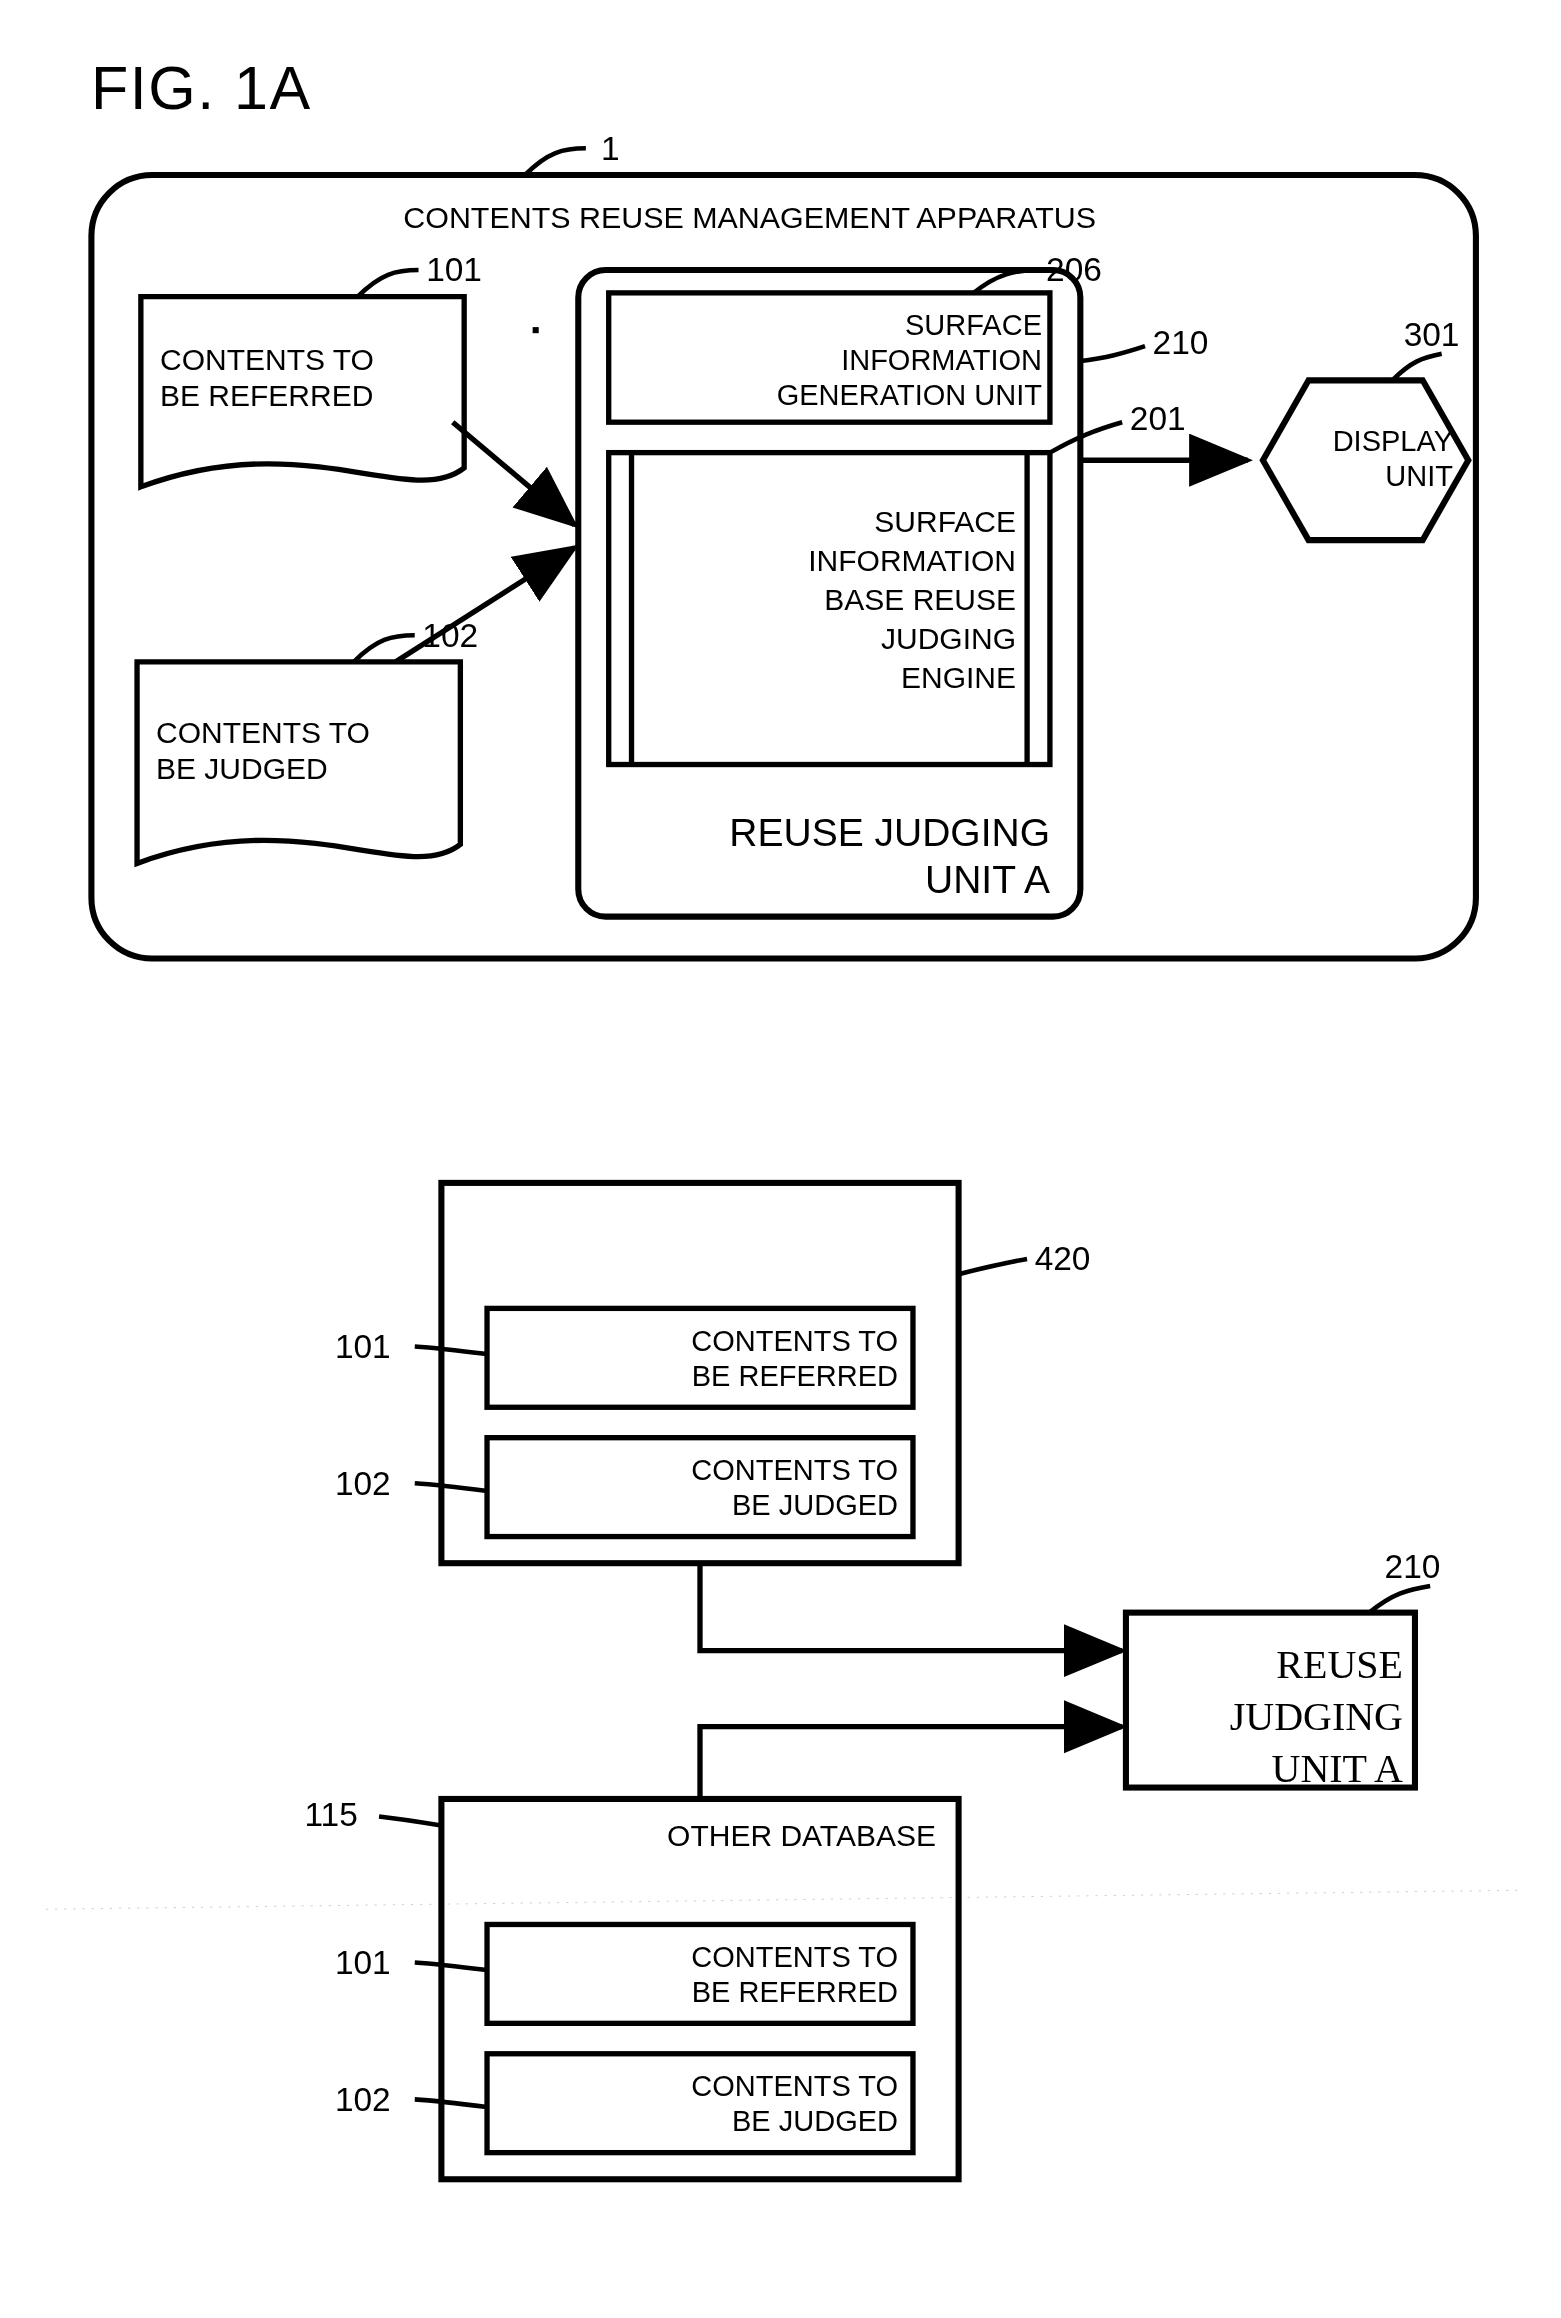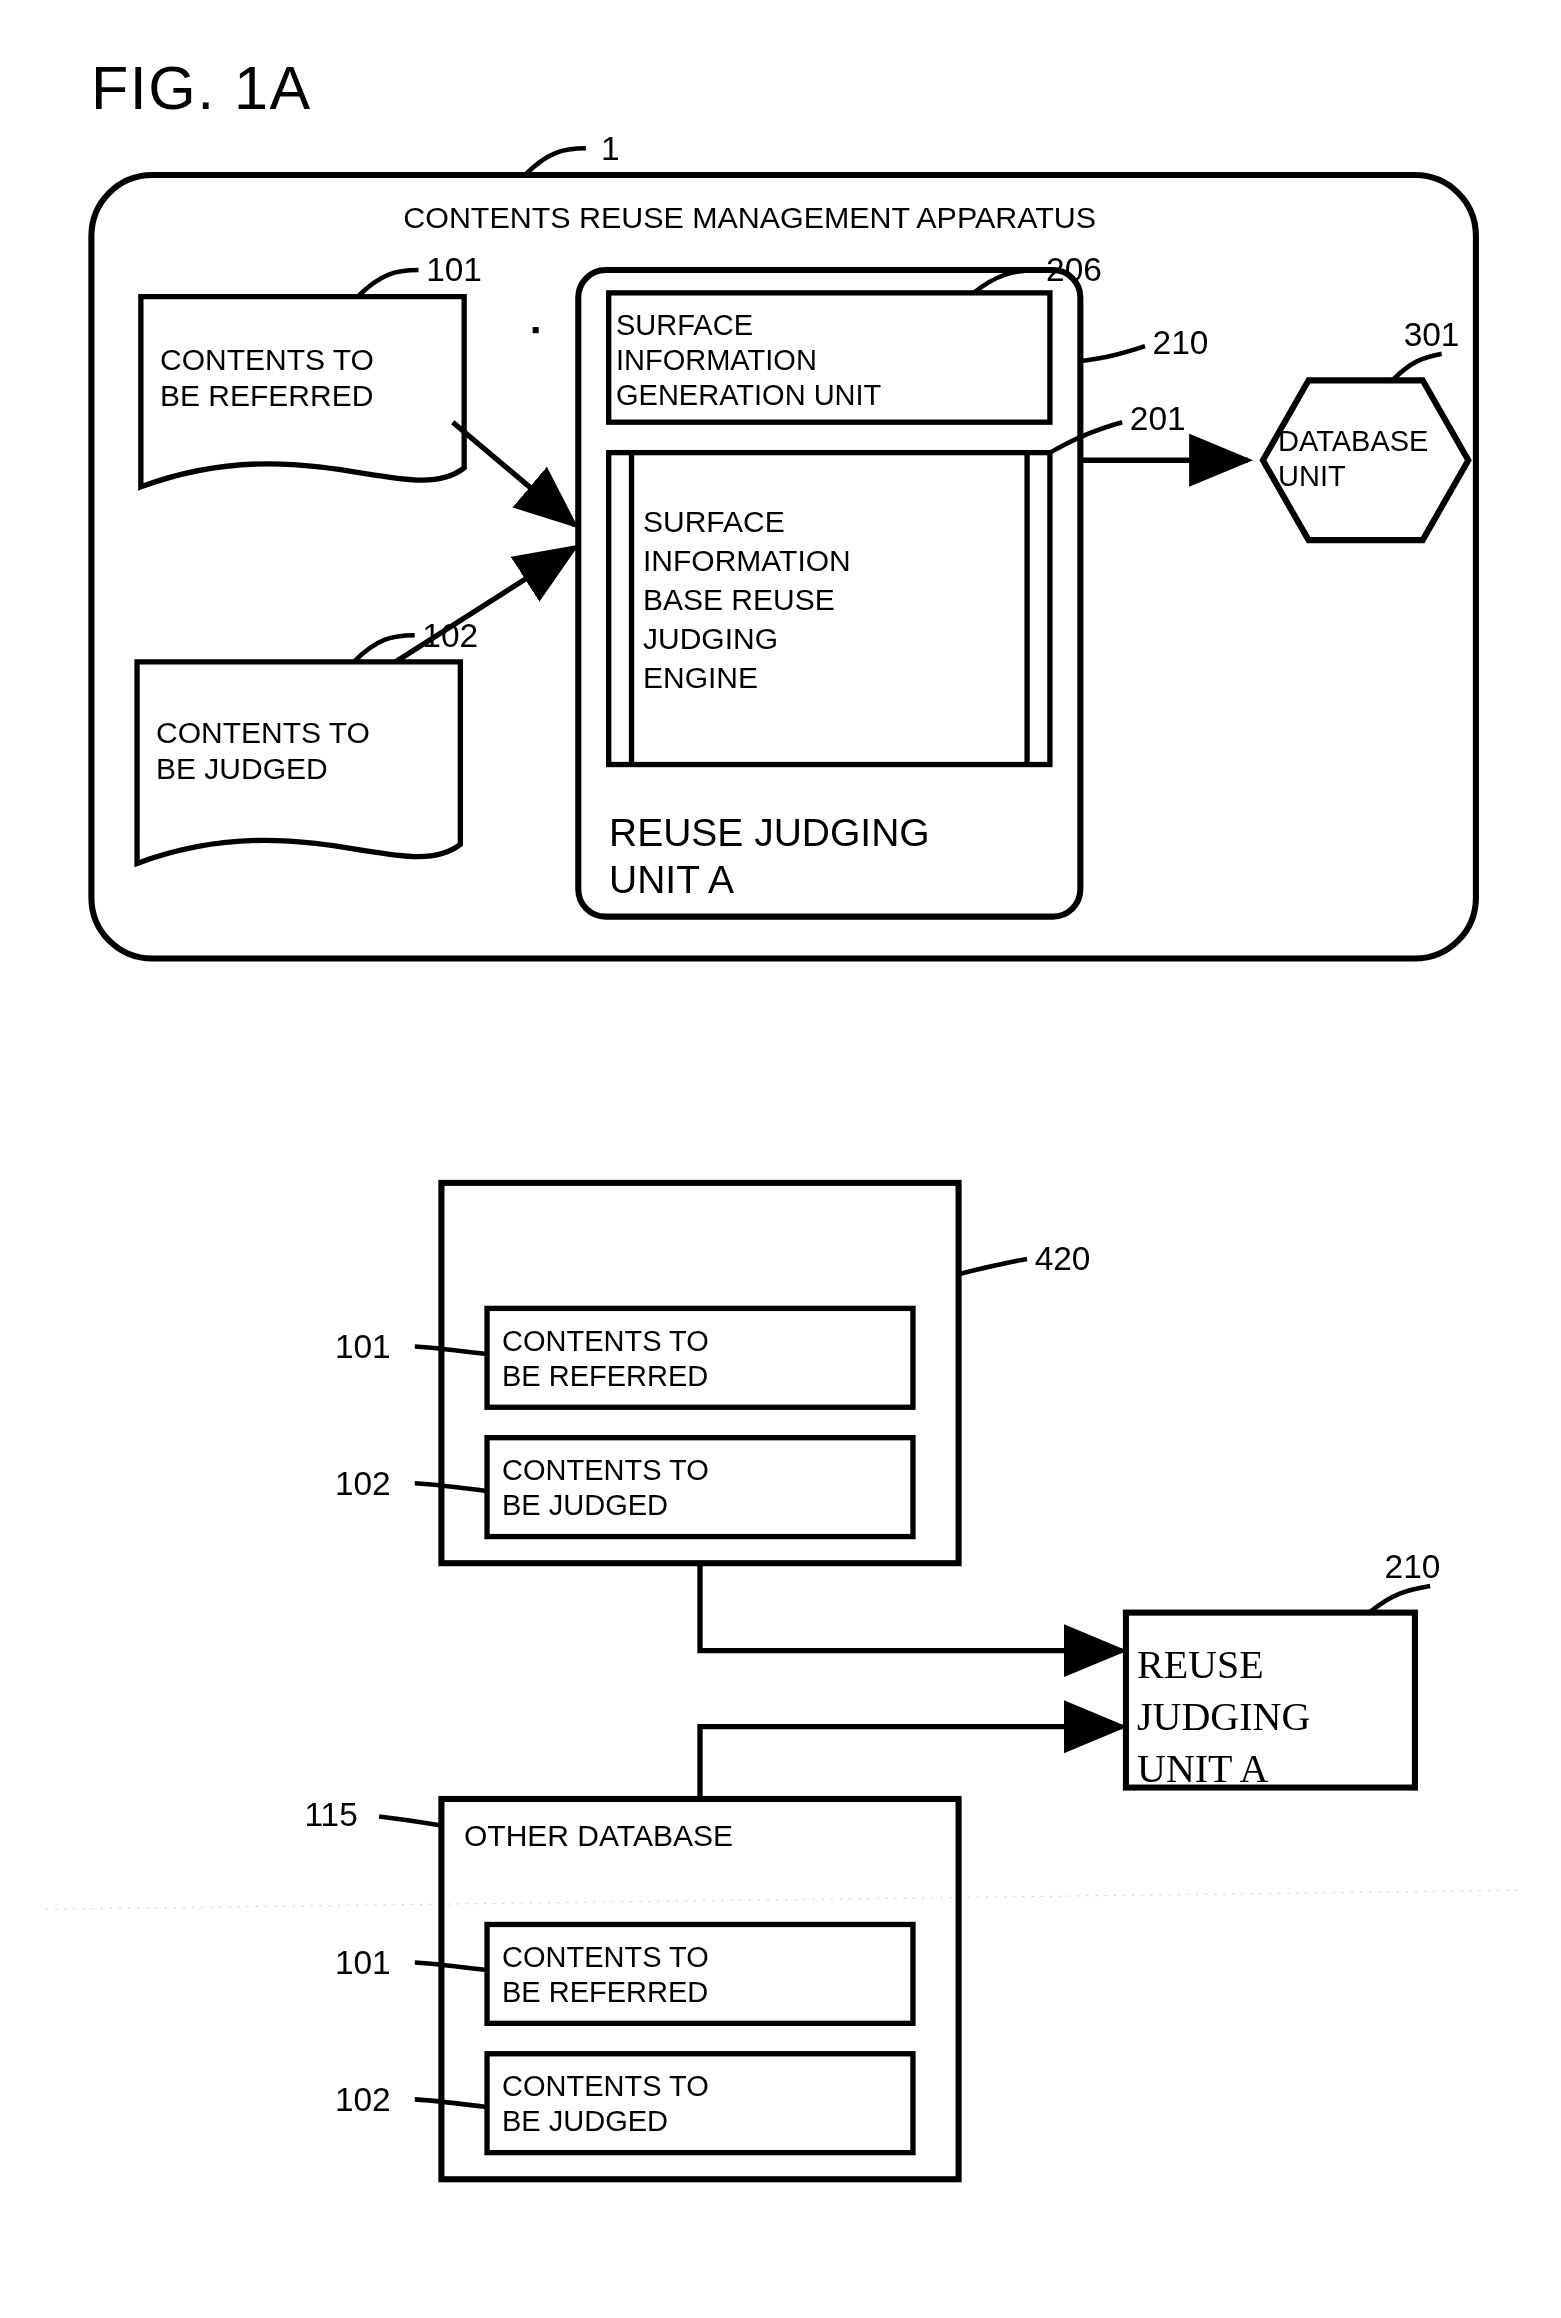--- a/index.html
+++ b/index.html
@@ -15,21 +15,21 @@
     background: #fff;
   }
   .fig-title {
     position: absolute;
     font-size: 61px;
     font-weight: 400;
     letter-spacing: 1.5px;
   }
   .abs { position: absolute; }
   .txt {
-    text-align: left;
+    text-align: right;
     font-size: 27px;
     line-height: 1.2;
     white-space: pre-line;
   }
   svg { position: absolute; left:0; top:0; overflow: visible; }
 </style>
 </head>
 <body>
 
 <div class="page">
@@ -96,21 +96,21 @@
   <div class="abs txt" style="left:616px; top:308px; width:426px; font-size:29px;">SURFACE
 INFORMATION
 GENERATION UNIT</div>
   <div class="abs txt" style="left:643px; top:502px; width:373px; font-size:30px; line-height:1.3;">SURFACE
 INFORMATION
 BASE REUSE
 JUDGING
 ENGINE</div>
   <div class="abs txt" style="left:609px; top:810px; width:441px; font-size:39px;">REUSE JUDGING
 UNIT A</div>
-  <div class="abs txt" style="left:1278px; top:424px; width:175px; font-size:29px;">DATABASE
+  <div class="abs txt" style="left:1278px; top:424px; width:175px; font-size:29px;">DISPLAY
 UNIT</div>
 
 
   <svg width="1562" height="1293" style="top:1065px;" viewBox="0 0 2053 1700">
     <defs>
       <marker id="ah2" markerWidth="14" markerHeight="14" refX="11" refY="5" orient="auto">
         <path d="M0,0 L12,5 L0,10 Z" fill="#000"></path>
       </marker>
     </defs>
 

